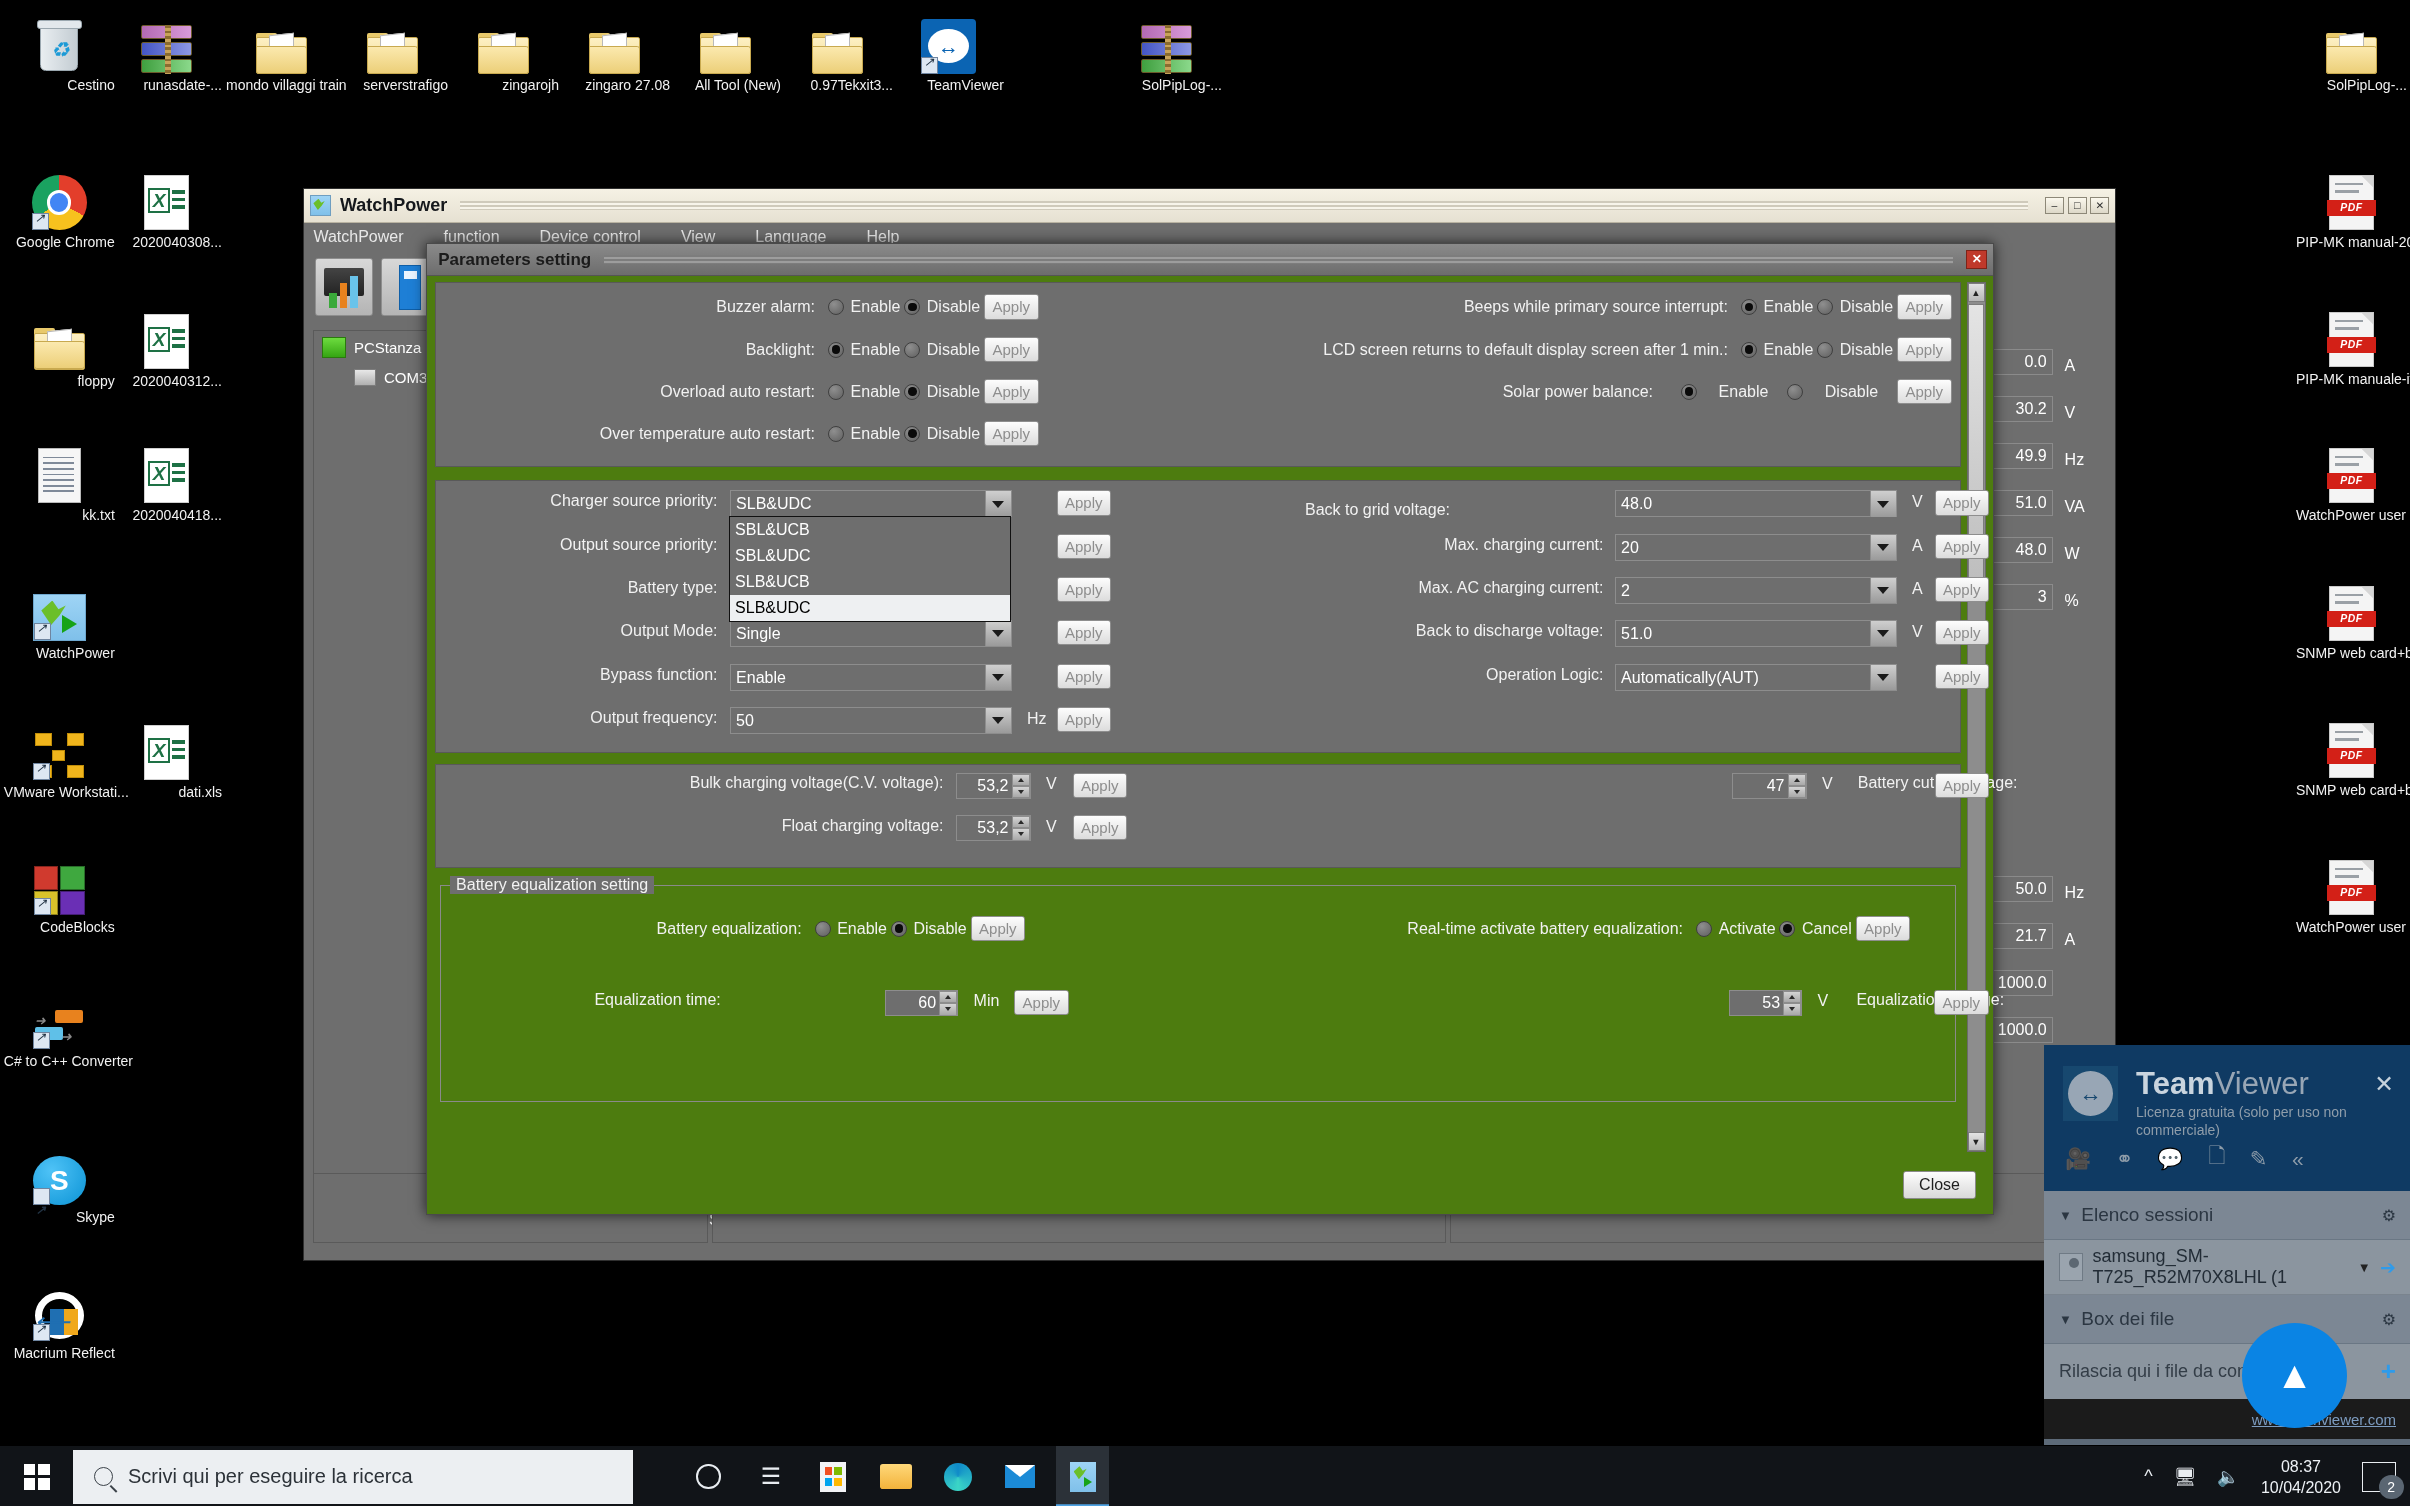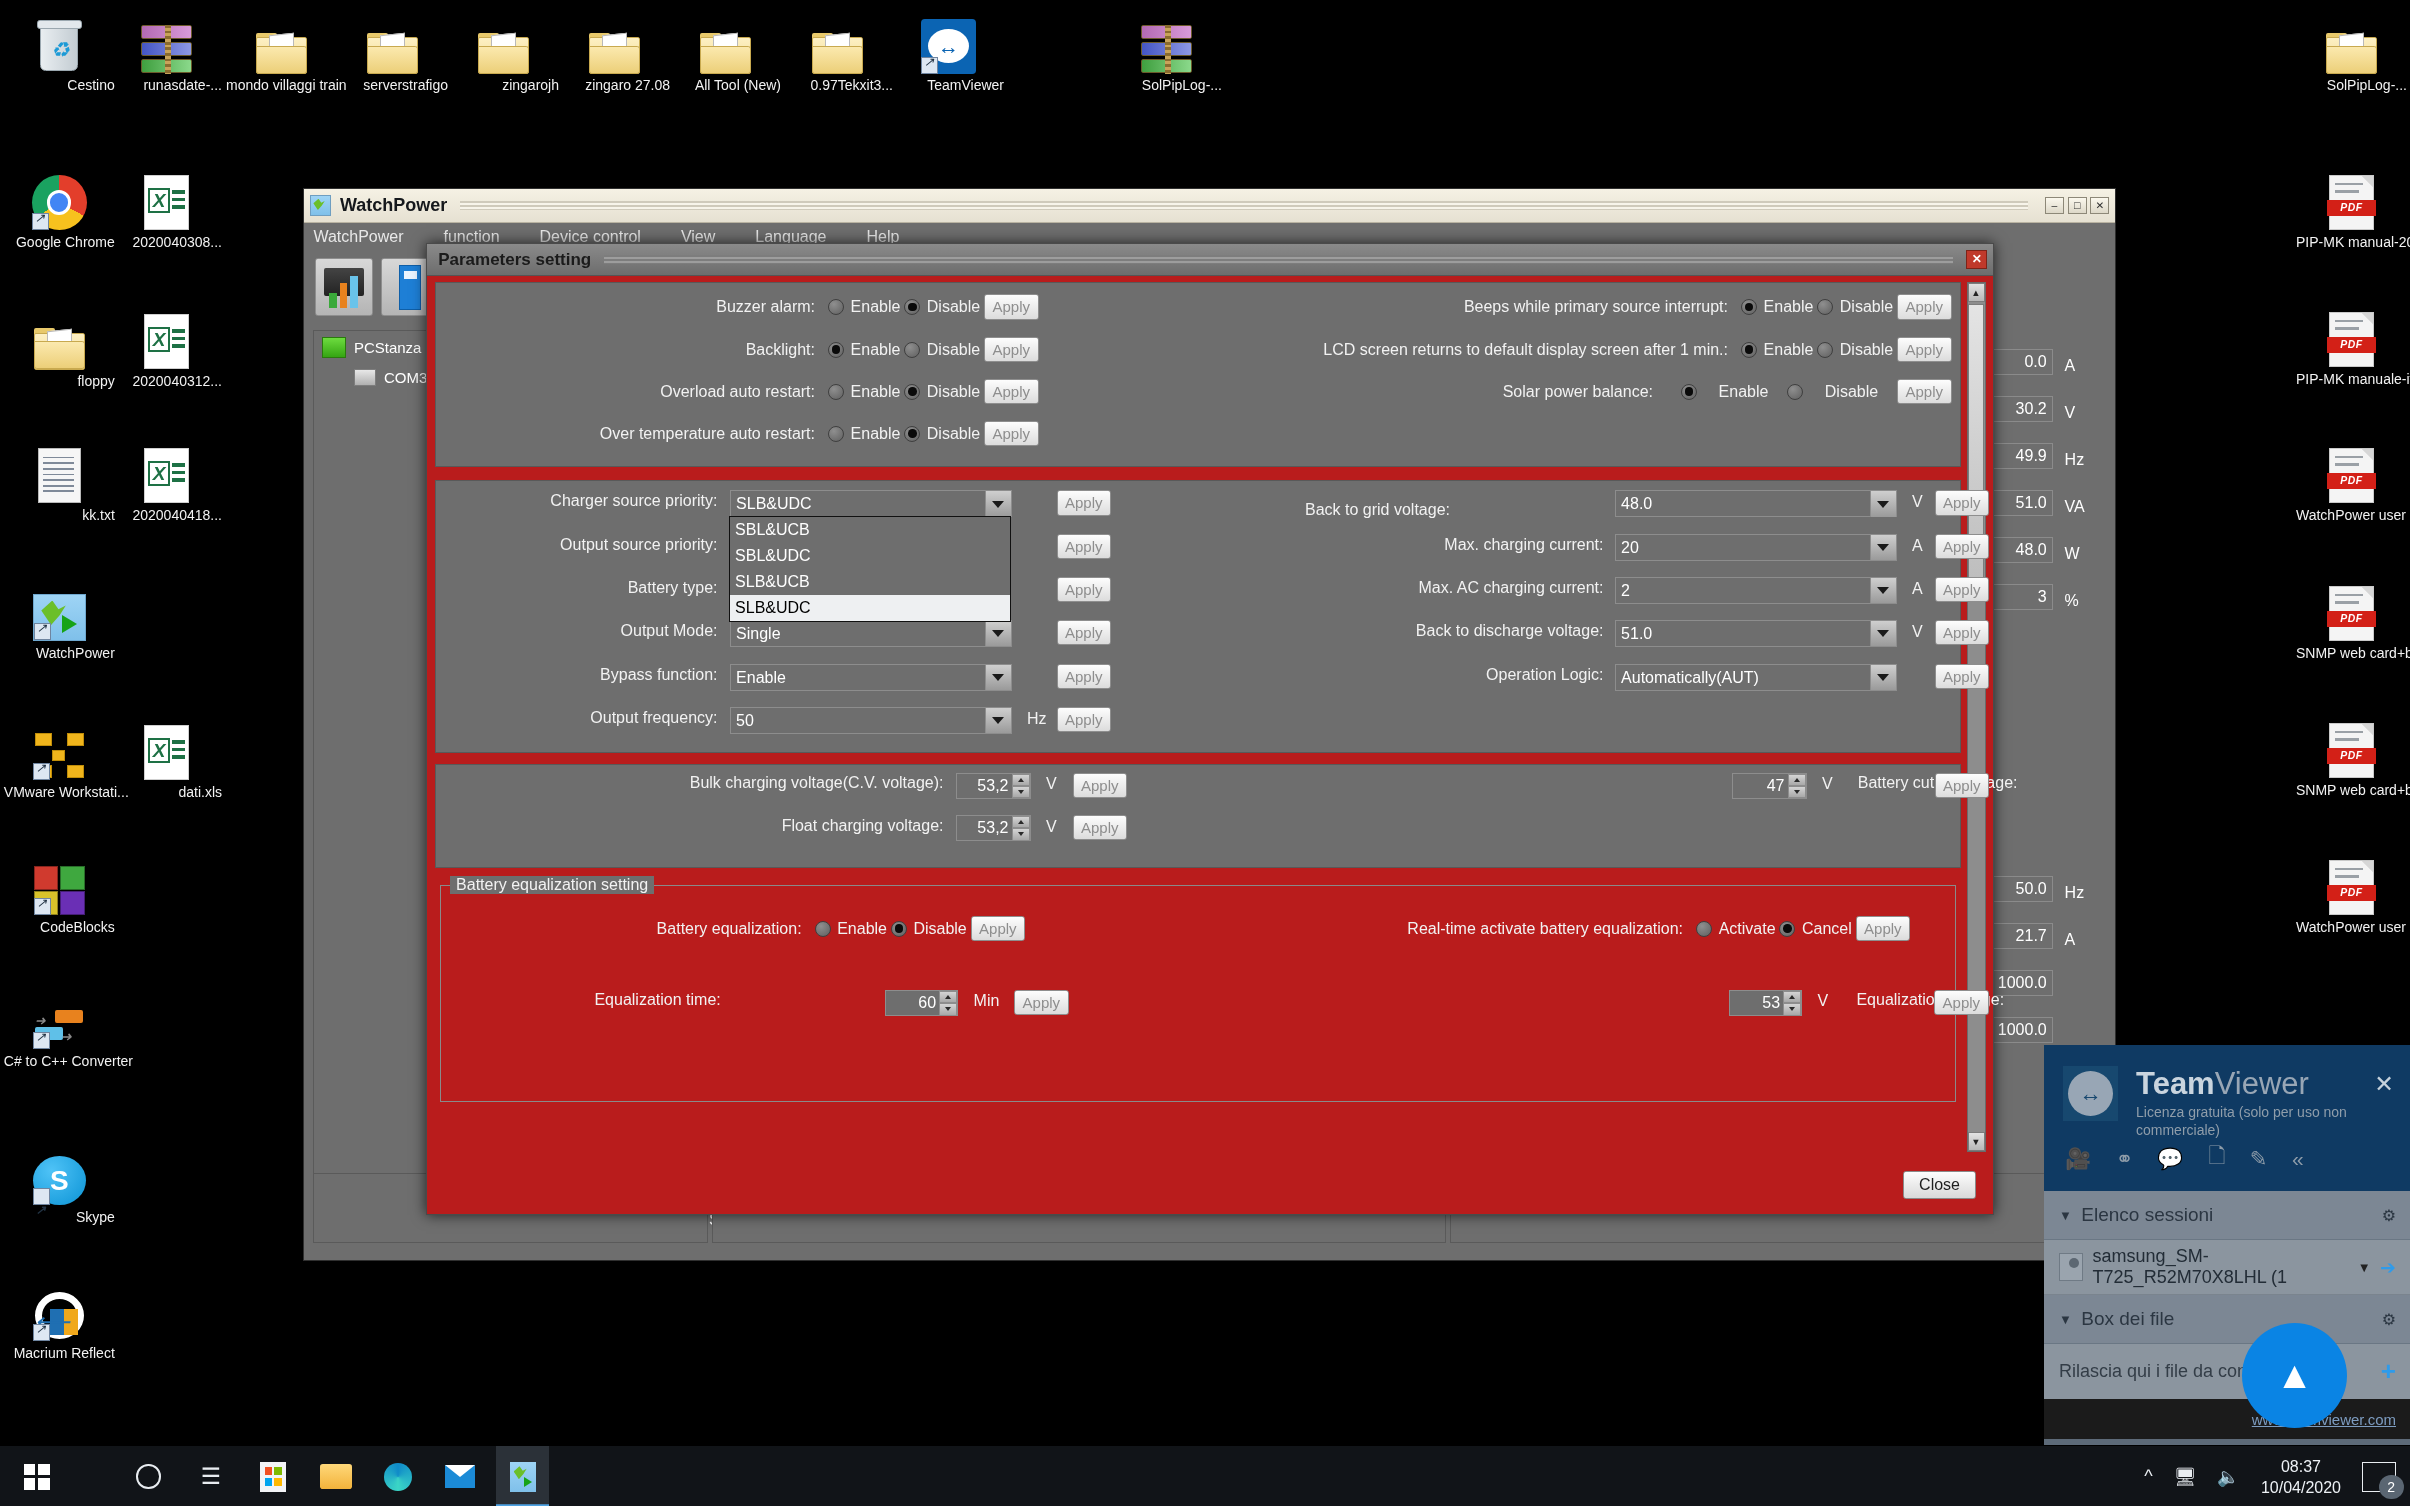--- a/index.html
+++ b/index.html
@@ -129,21 +129,21 @@
   .ro-unit { width:41px; color:#fff; font-size:16px; }
 
   #wp-bottom-strip { position:absolute; left:9.4px; bottom:17px; right:9.4px; height:70px; display:flex; gap:3.8px; }
   #wp-bottom-strip .cell { background:#6e6e6e; border:0.9px solid #5a5a5a; }
   #solar-feed { position:absolute; left:405px; bottom:28px; display:flex; align-items:center; gap:11.3px; color:#fff; font-size:16px;}
   #solar-feed .fv { width:141px;height:24.5px;background:#6e6e6e;border:0.9px solid #8b8b8b;color:#fff;font-size:15px;padding-left:5.6px;line-height:22.6px;}
 
   
   #dlg {
     position:absolute; left:426px; top:243px; width:1568px; height:972px;
-    background:#b91c1c; border:1.9px solid #4a4a4a; box-shadow:0 0 13px rgba(0,0,0,.7);
+    background:#4d7c0f; border:1.9px solid #4a4a4a; box-shadow:0 0 13px rgba(0,0,0,.7);
   }
   #dlg-title {
     height:32px; background:linear-gradient(180deg,#8a8a8a,#6d6d6d);
     display:flex; align-items:center; padding:0 5.6px; border-bottom:0.9px solid #555;
   }
   #dlg-title .t { font-size:17px; font-weight:bold; color:#1b1b1b; margin-left:5.6px; }
   #dlg-title .grip { flex:1; height:8.5px; margin:0 13px;
       background:repeating-linear-gradient(180deg,#7d7d7d 0 1.9px,#9d9d9d 1.9px 3.8px); }
   #dlg-title .closeb { width:21px;height:19px;background:#c0392b;border:0.9px solid #7d2318;color:#fff;
       font-size:12.2px;font-weight:bold;text-align:center;line-height:17px;}
@@ -1048,20 +1048,24 @@
 <div id="taskbar">
   <div id="startbtn">
     <div class="wgrid">
         <i></i>
         <i></i>
         <i></i>
         <i></i>
       </div>
   </div>
 
+  <div id="searchbox">
+    <span class="mag"></span>
+    <span>Scrivi qui per eseguire la ricerca</span>
+  </div>
 
   <div id="tasklist">
     <div class="tbi">
       <span style="width:24.5px;height:24.5px;border:2.8px solid #e8ecf0;border-radius:50%;display:block;"></span>
     </div>
     <div class="tbi">
       <span style="color:#e8ecf0;font-size:22.6px;">☰</span>
     </div>
     <div class="tbi">
       <span style="width:26px;height:30px;background:#f3f4f6;display:block;position:relative;">

